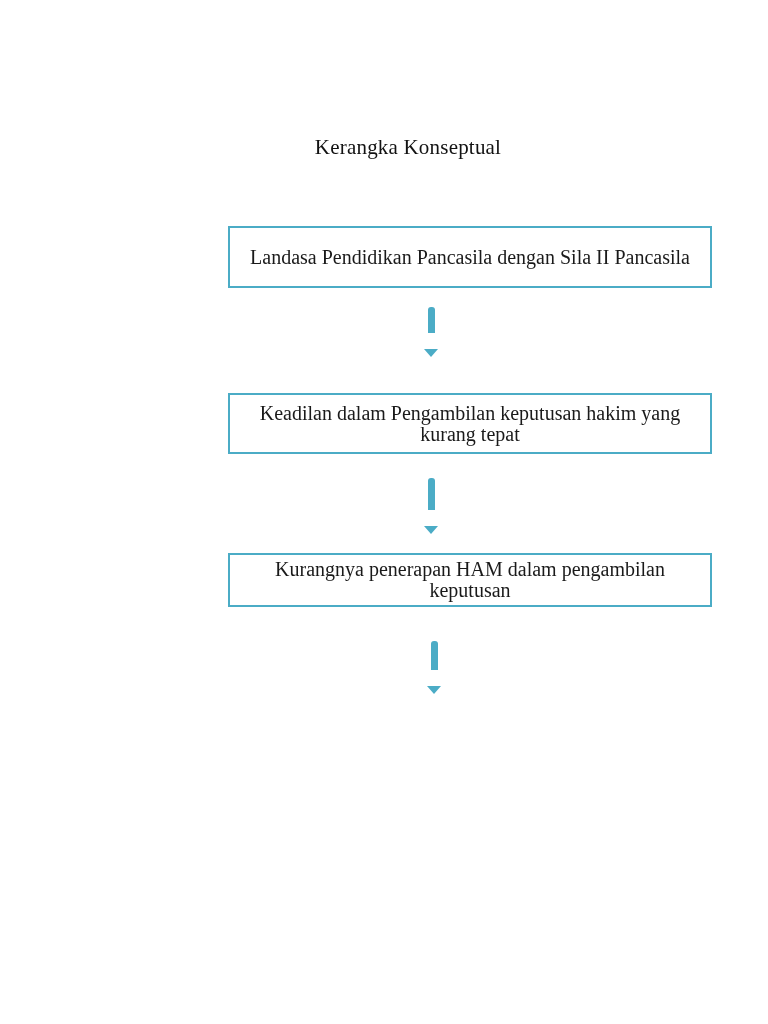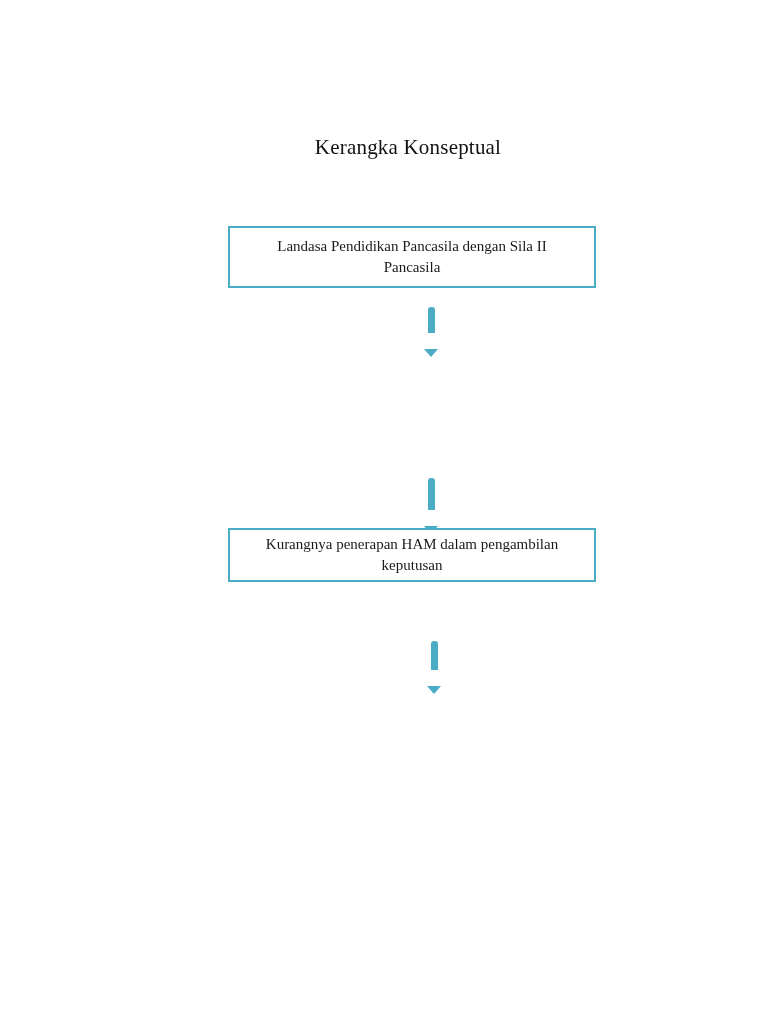--- a/index.html
+++ b/index.html
@@ -24,35 +24,35 @@
     width: 100%;
     text-align: center;
     font-size: 21px;
     font-weight: 400;
     letter-spacing: 0.2px;
     color: #121212;
   }
   .flow-node {
     position: absolute;
     left: 196px;
-    width: 368px;
+    width: 484px;
     border: 2px solid var(--accent);
     background: #ffffff;
     display: flex;
     align-items: center;
     justify-content: center;
     text-align: center;
-    font-size: 15px;
+    font-size: 20px;
     line-height: 21px;
     color: #1a1a1a;
     padding: 4px 12px;
   }
   .node-1 { top: 194px; height: 62px; }
   .node-2 { top: 361px; height: 61px; }
-  .node-3 { top: 496px; height: 54px; }
+  .node-3 { top: 521px; height: 54px; }
   .node-4 { top: 692px; height: 77px; }
 
   .arrow {
     position: absolute;
     width: 14px;
     display: flex;
     flex-direction: column;
     align-items: center;
   }
   .arrow .stem {
@@ -81,20 +81,23 @@
 
   <div class="flow-node node-1">
     <span>Landasa Pendidikan Pancasila dengan Sila II Pancasila</span>
   </div>
 
   <div class="arrow arrow-1">
     <div class="stem"></div>
     <div class="head"></div>
   </div>
 
+  <div class="flow-node node-2">
+    <span>Keadilan dalam Pengambilan keputusan hakim yang kurang tepat</span>
+  </div>
 
   <div class="arrow arrow-2">
     <div class="stem"></div>
     <div class="head"></div>
   </div>
 
   <div class="flow-node node-3">
     <span>Kurangnya penerapan HAM dalam pengambilan keputusan</span>
   </div>
 

